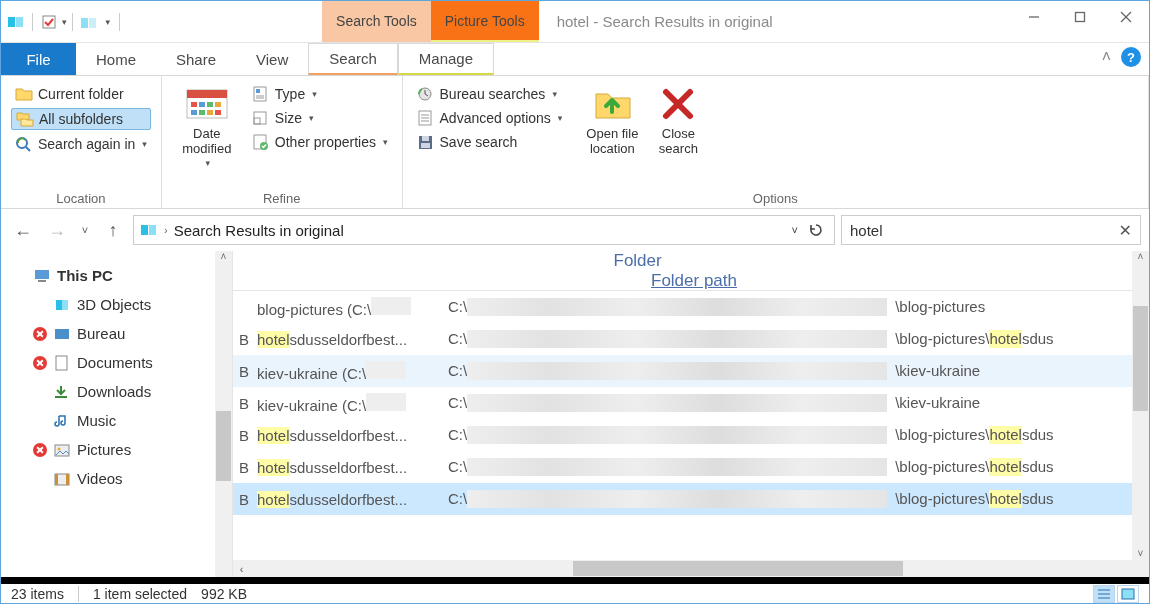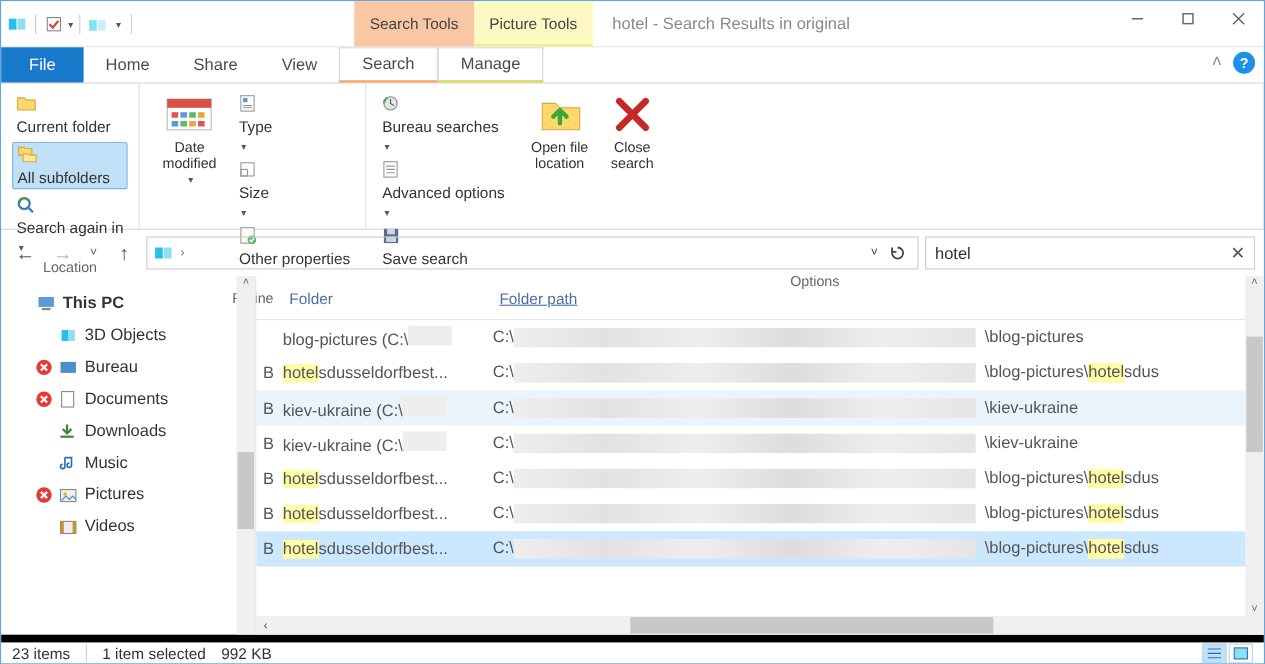--- a/index.html
+++ b/index.html
@@ -5,21 +5,21 @@
 * { box-sizing: border-box; margin: 0; padding: 0; font-family: "Segoe UI", sans-serif; }
 body { width: 1150px; height: 604px; background: #fff; font-size: 14px; color: #333; border: 1px solid #5ea6e0; overflow: hidden; }
 
 
 .titlebar { height: 42px; display: flex; align-items: stretch; border-bottom: 1px solid #e5e5e5; position: relative; }
 .titlebar-left { display: flex; align-items: center; padding: 0 4px; gap: 2px; }
 .qat-icon { width: 22px; height: 22px; display: flex; align-items: center; justify-content: center; }
 .qat-sep { width: 1px; height: 18px; background: #ccc; margin: 0 3px; }
 .tooltab { display: flex; align-items: center; padding: 4px 14px; font-size: 14px; color: #444; border-bottom: 2px solid transparent; }
 .tooltab.search { background: #f9c7a3; border-bottom-color: #f9c7a3; margin-left: 195px; }
-.tooltab.picture { background: #fef9c3; border-bottom-color: #eef086; }
+.tooltab.picture { background: #f97316; border-bottom-color: #eef086; }
 .title-text { color: #8a8a8a; font-size: 15px; padding-left: 18px; align-self: center; }
 .win-controls { position: absolute; right: 0; top: 0; display: flex; }
 .win-btn { width: 46px; height: 32px; display: flex; align-items: center; justify-content: center; color: #888; }
 
 
 .tabs { height: 32px; display: flex; align-items: stretch; position: relative; }
 .tab { padding: 0 20px; display: flex; align-items: center; font-size: 15px; color: #4a4a4a; cursor: default; }
 .tab.file { background: #1979ca; color: #fff; width: 75px; justify-content: center; }
 .tab.active { border: 1px solid #d8d8d8; border-bottom: 2px solid #f0a060; background: #fff; }
 .tab.manage { border: 1px solid #d8d8d8; border-bottom: 2px solid #d5d948; }
@@ -27,21 +27,21 @@
 .help-icon { width: 20px; height: 20px; border-radius: 50%; background: #1e90e5; color: #fff; display: flex; align-items: center; justify-content: center; font-weight: bold; font-size: 13px; }
 
 
 .ribbon { height: 134px; background: #fff; border-bottom: 1px solid #d8d8d8; border-top: 1px solid #d8d8d8; display: flex; }
 .ribbon-group { border-right: 1px solid #e0e0e0; padding: 4px 10px 2px; display: flex; flex-direction: column; justify-content: space-between; }
 .ribbon-group-label { text-align: center; color: #666; font-size: 13px; padding-top: 3px; }
 .ribbon-body { display: flex; gap: 6px; flex: 1; align-items: flex-start; }
 .rb-col { display: flex; flex-direction: column; align-items: center; gap: 2px; font-size: 13px; color: #333; text-align: center; padding-top: 6px; }
 .rb-col svg { margin-bottom: 2px; }
 .rb-stack { display: flex; flex-direction: column; gap: 4px; padding-top: 4px; }
-.rb-item { display: flex; gap: 5px; padding: 2px 4px; font-size: 14px; white-space: nowrap; flex-direction: column; }
+.rb-item { display: flex; align-items: center; gap: 5px; padding: 2px 4px; font-size: 14px; white-space: nowrap; }
 .rb-item.selected { background: #bfe0f7; border: 1px solid #7ab8e0; border-radius: 2px; }
 .caret { font-size: 9px; color: #555; margin-left: 2px; }
 
 
 .navbar { height: 42px; display: flex; align-items: center; padding: 0 8px; gap: 6px; }
 .nav-btn { width: 28px; height: 28px; display: flex; align-items: center; justify-content: center; color: #555; font-size: 18px; }
 .nav-btn.disabled { color: #bbb; }
 .addr { flex: 1; height: 30px; border: 1px solid #ccc; display: flex; align-items: center; gap: 6px; padding: 0 6px; }
 .addr .part { font-size: 15px; color: #222; }
 .addr .chev { color: #666; font-size: 11px; }
@@ -54,21 +54,21 @@
 .tree { width: 232px; border-right: 1px solid #e5e5e5; padding: 10px 0 0 0; position: relative; overflow: hidden; }
 .tree-scroll { position: absolute; right: 0; top: 0; width: 17px; height: 100%; background: #f0f0f0; }
 .tree-item { display: flex; align-items: center; gap: 6px; padding: 6px 4px 6px 32px; font-size: 15px; }
 .tree-item.lvl2 { padding-left: 52px; }
 .err-badge { width: 14px; height: 14px; border-radius: 50%; background: #e53935; position: relative; }
 .err-badge::before, .err-badge::after { content: ""; position: absolute; width: 8px; height: 2px; background: #fff; top: 6px; left: 3px; }
 .err-badge::before { transform: rotate(45deg); }
 .err-badge::after { transform: rotate(-45deg); }
 
 .results { flex: 1; position: relative; display: flex; flex-direction: column; }
-.col-headers { display: flex; border-bottom: 1px solid #e5e5e5; height: 40px; align-items: center; color: #4b6ea9; font-size: 14px; }
+.col-headers { display: flex; border-bottom: 1px solid #e5e5e5; height: 40px; align-items: center; color: #4b6ea9; font-size: 17px; flex-direction: column; }
 .col-headers .h1 { width: 215px; padding-left: 30px; }
 .col-headers .h2 { padding-left: 6px; text-decoration: underline; }
 .row { display: flex; height: 32px; align-items: center; font-size: 15px; }
 .row.sel { background: #cce8ff; }
 .row.alt { background: #eaf4fd; }
 .cell-b { width: 20px; color: #555; text-align: right; padding-right: 4px; }
 .cell-folder { width: 195px; color: #555; padding-left: 4px; overflow: hidden; white-space: nowrap; }
 .cell-path { flex: 1; color: #555; white-space: nowrap; overflow: hidden; display: flex; }
 .hl { background: #fffca8; }
 .redact { display: inline-block; height: 18px; background: #eee; }
@@ -294,20 +294,21 @@
   <div class="nav-btn">←</div>
   <div class="nav-btn disabled">→</div>
   <div class="nav-btn" style="font-size:11px;width:16px;">˅</div>
   <div class="nav-btn">↑</div>
   <div class="addr">
     <svg width="18" height="18">
         <rect x="1" y="4" width="7" height="10" fill="#29c0e7"></rect>
         <rect x="9" y="4" width="7" height="10" fill="#8be0f5"></rect>
       </svg>
     <span class="chev">›</span>
+    <span class="part">Search Results in original</span>
     <span style="margin-left:auto;font-size:11px;">˅</span>
     <span class="addr-ref">
       <svg width="16" height="16">
           <path d="M8 3 a5 5 0 1 1 -4.5 2.8" fill="none" stroke="#444" stroke-width="1.6"></path>
           <path d="M3 3 v4 h4" fill="none" stroke="#444" stroke-width="1.6"></path>
         </svg>
     </span>
   </div>
   <div class="searchbox">
     <span>hotel</span>

